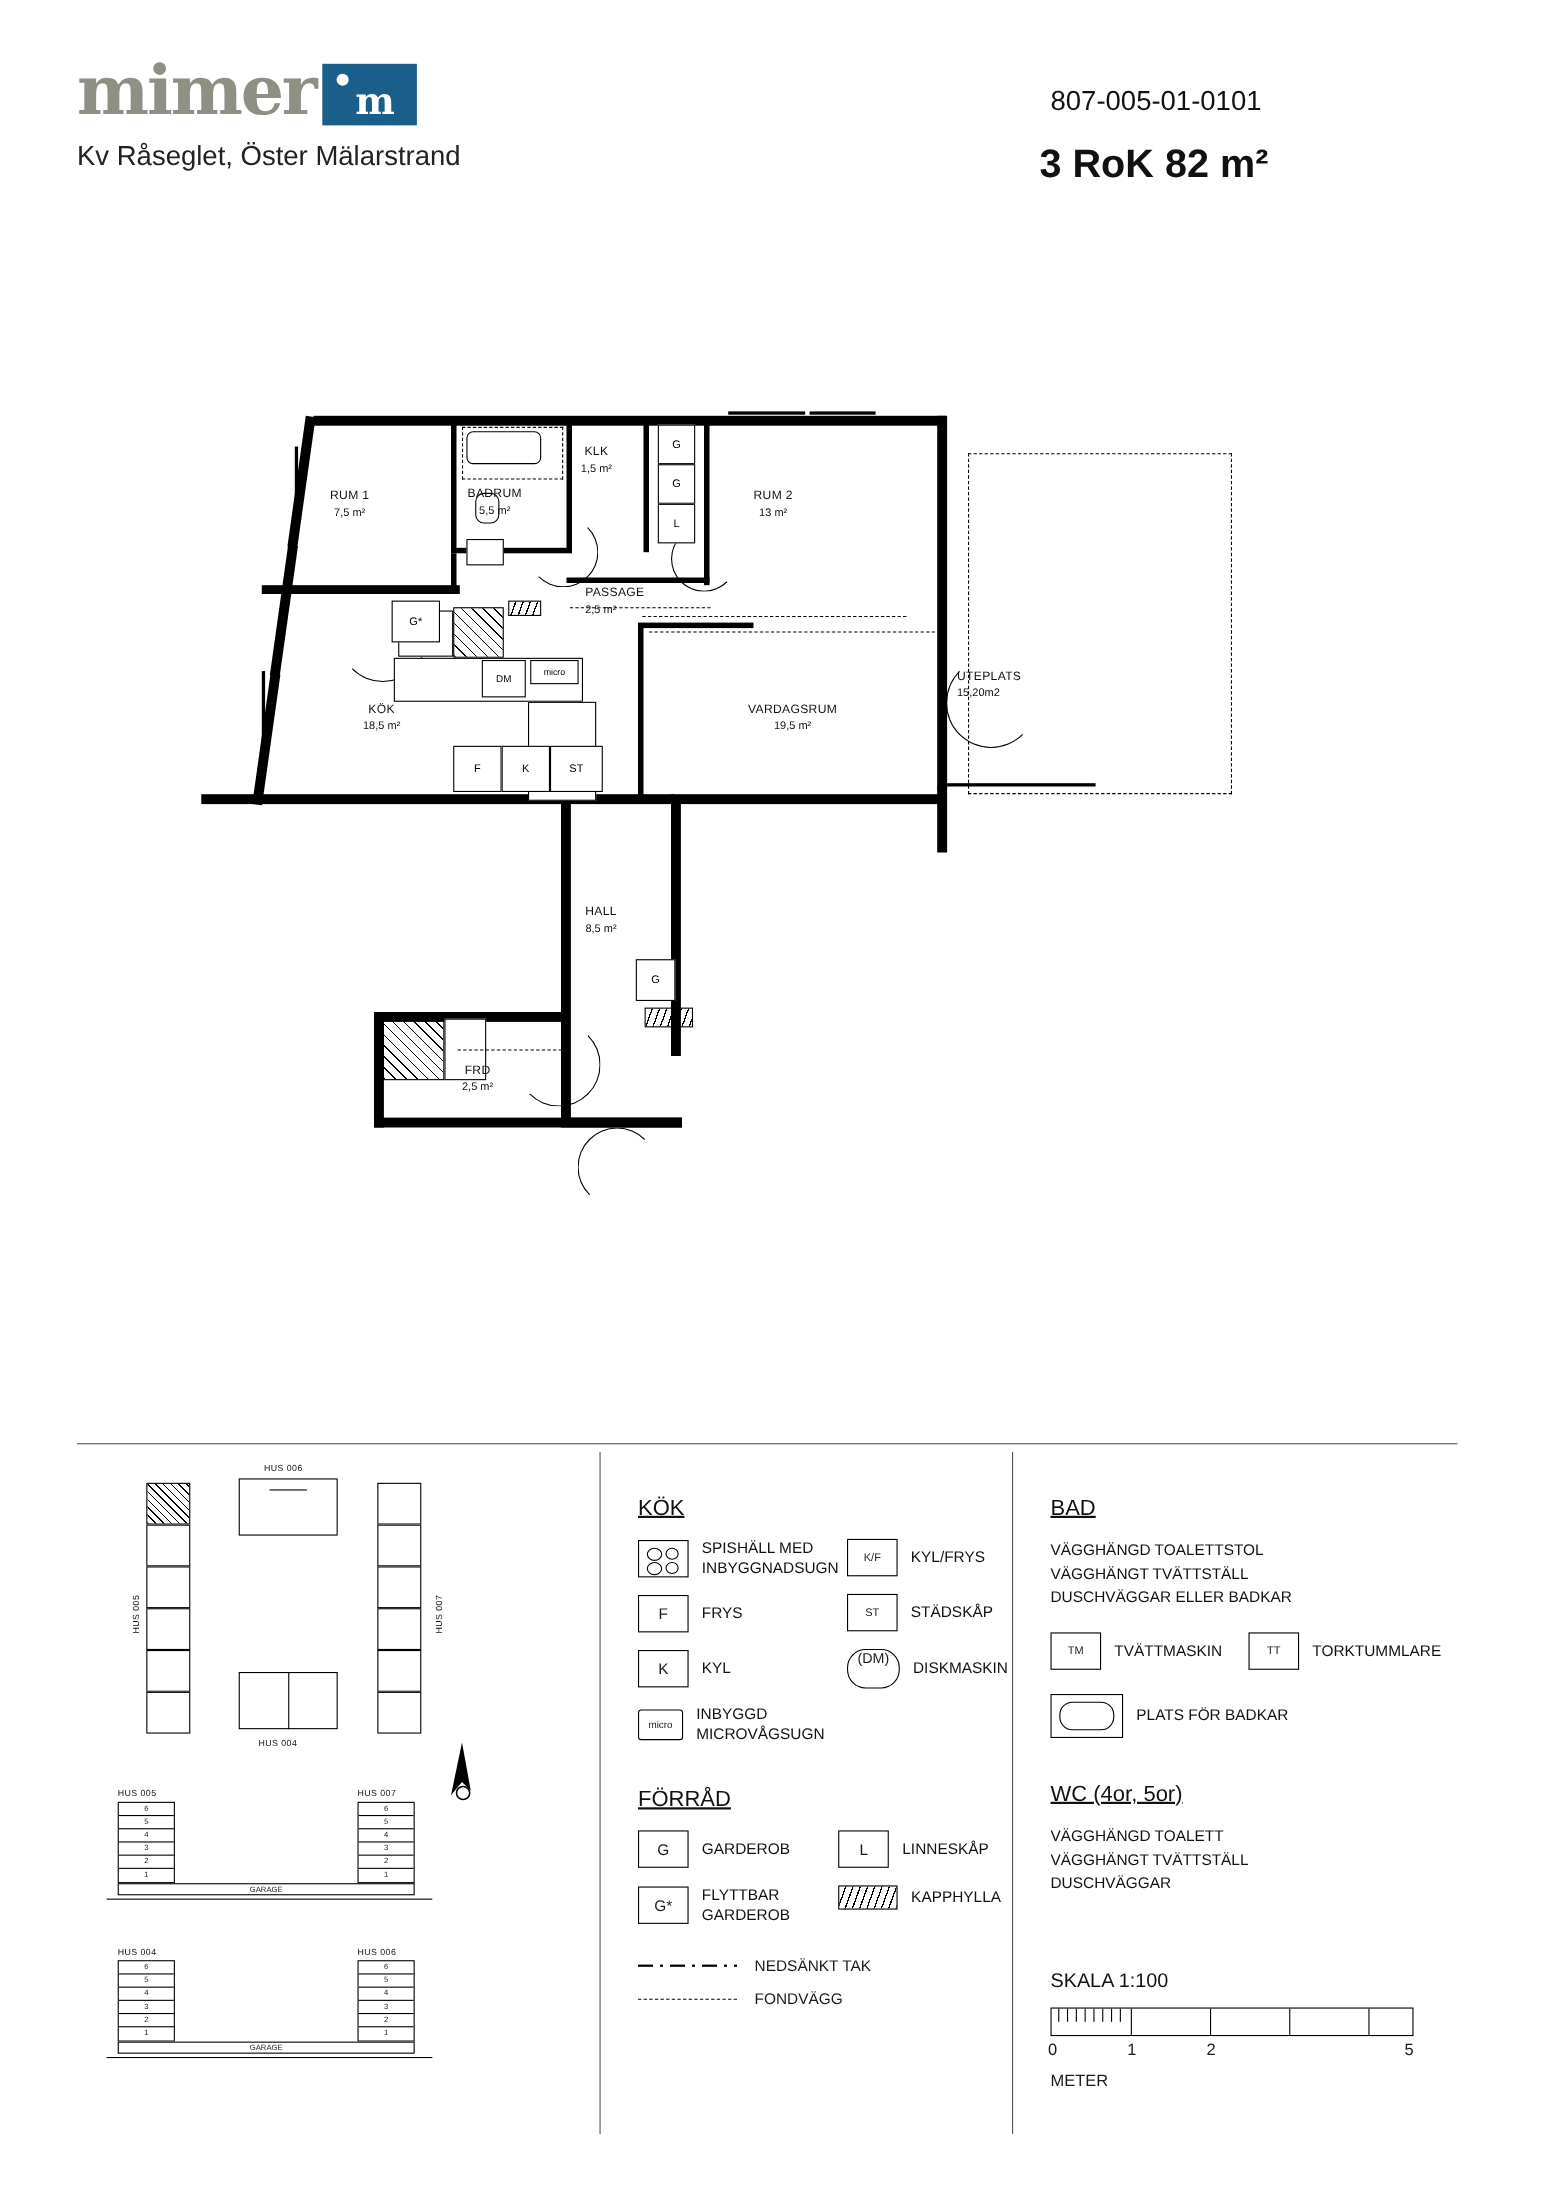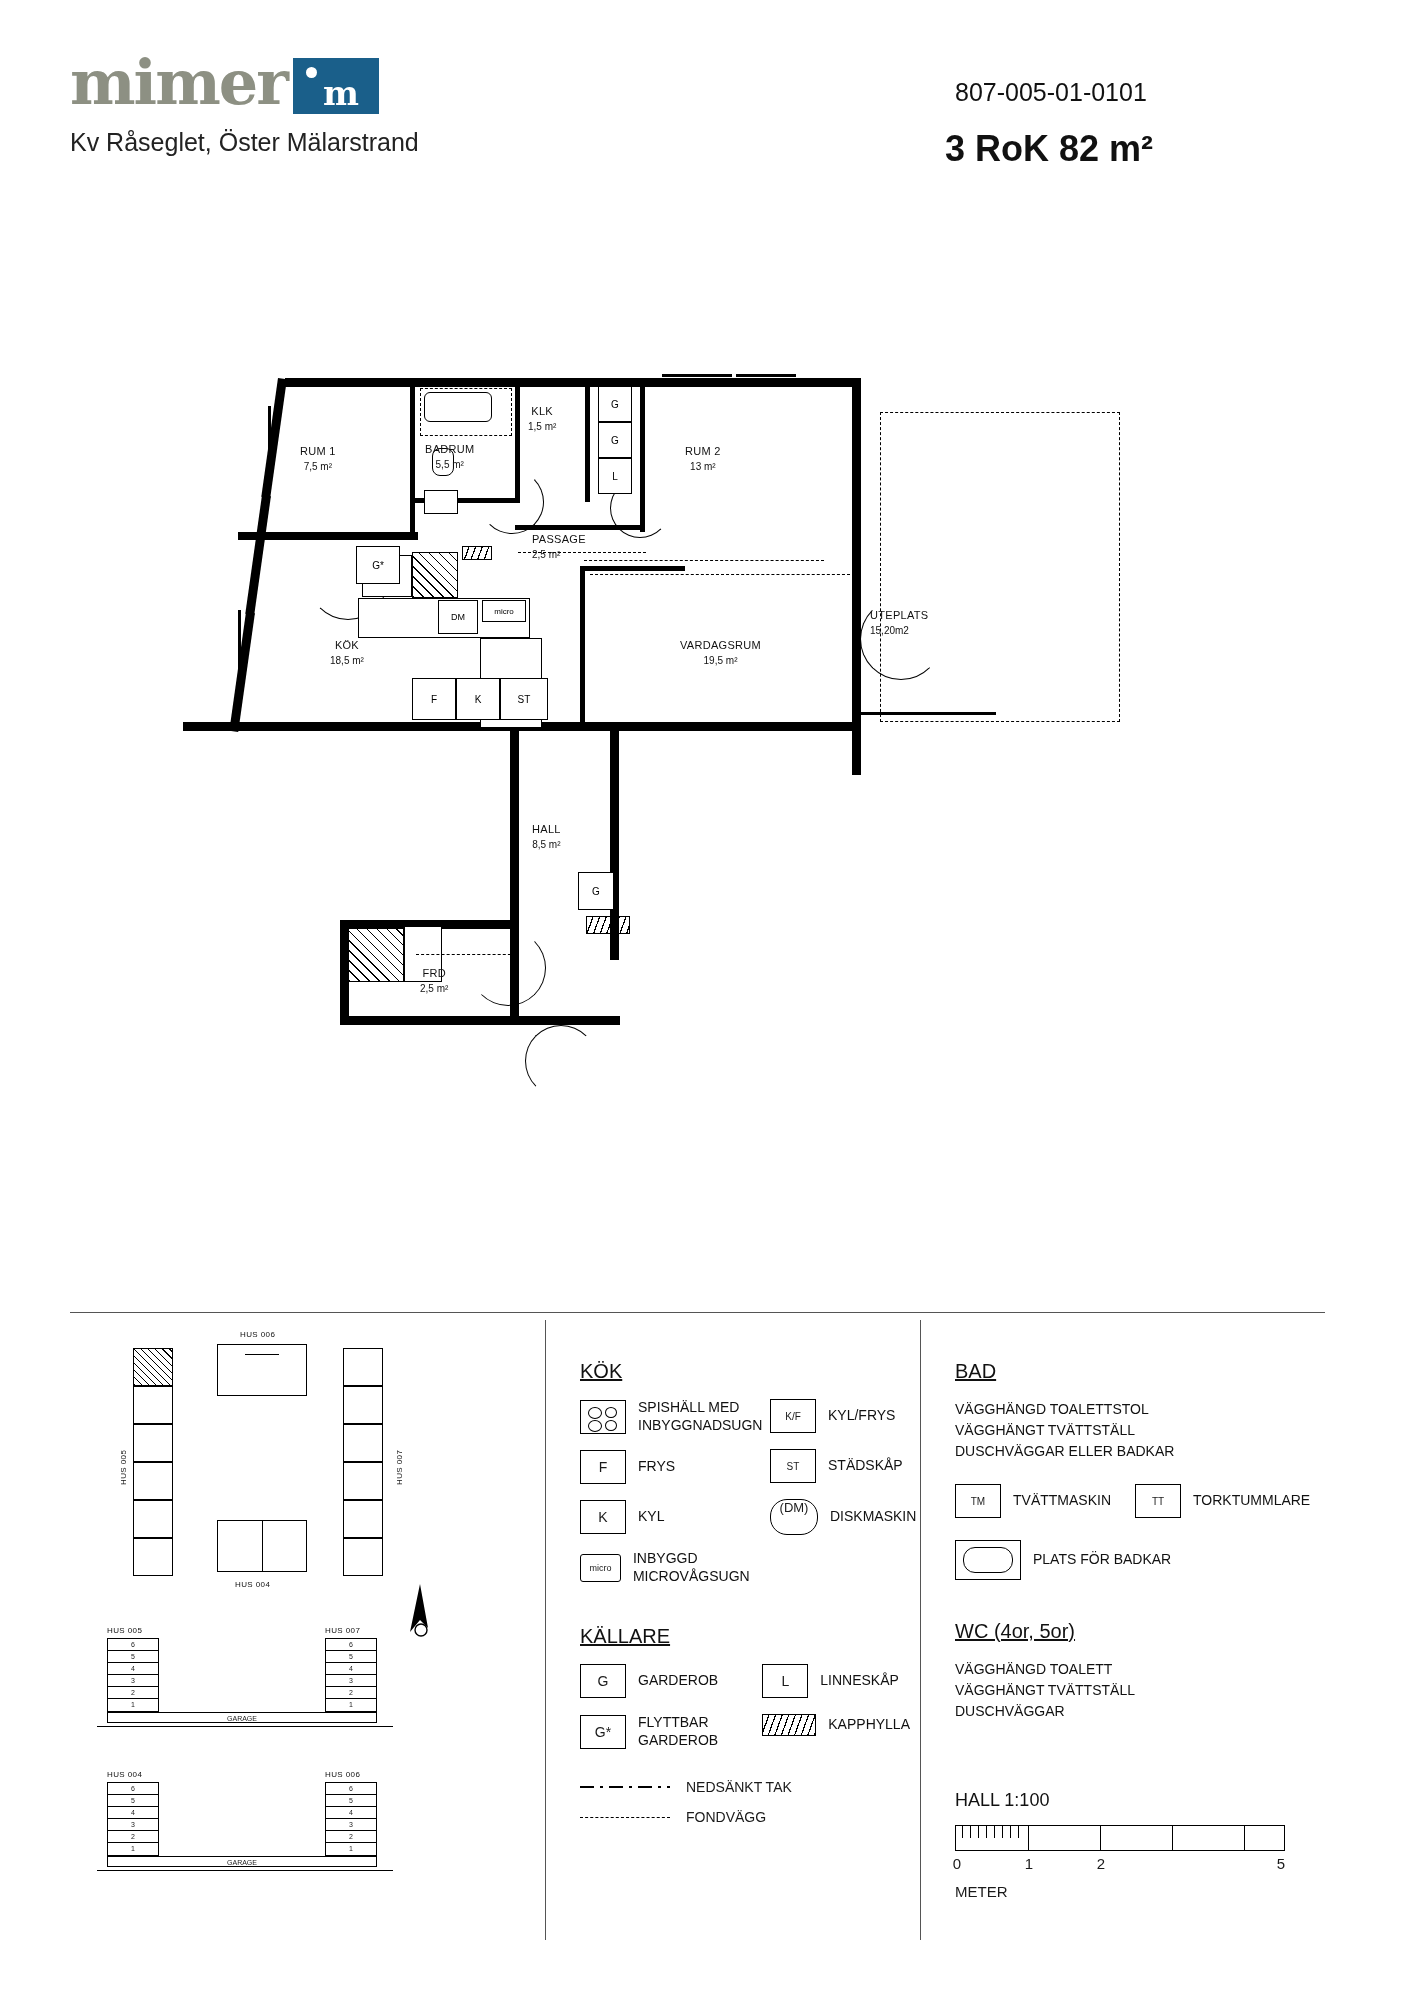--- a/index.html
+++ b/index.html
@@ -651,21 +651,21 @@
           <div class="dm-sym">
               <span>(DM)</span>
             </div>
           <div class="leg-txt">DISKMASKIN</div>
         </div>
       </div>
     </div>
   </div>
 
   <div class="legend" style="left:580px; top:1625px; width:330px;">
-    <div class="legend-title">KÄLLARE</div>
+    <div class="legend-title">FÖRRÅD</div>
     <div style="display:flex;">
       <div style="width:180px;">
         <div class="leg-row">
           <div class="leg-sym">
               <span>G</span>
             </div>
           <div class="leg-txt">GARDEROB</div>
         </div>
         <div class="leg-row">
           <div class="leg-sym">
@@ -726,21 +726,21 @@
   </div>
 
   <div class="legend" style="left:955px; top:1620px; width:400px;">
     <div class="legend-title">WC (4or, 5or)</div>
     <div class="plain-text" style="white-space:pre-line;">VÄGGHÄNGD TOALETT
 VÄGGHÄNGT TVÄTTSTÄLL
 DUSCHVÄGGAR</div>
   </div>
 
   <div class="legend" style="left:955px; top:1790px; width:400px;">
-    <div class="scale-title">HALL 1:100</div>
+    <div class="scale-title">SKALA 1:100</div>
     <div class="scalebar">
       <span class="fine" style="left:6px;"></span>
       <span class="fine" style="left:14px;"></span>
       <span class="fine" style="left:22px;"></span>
       <span class="fine" style="left:30px;"></span>
       <span class="fine" style="left:38px;"></span>
       <span class="fine" style="left:46px;"></span>
       <span class="fine" style="left:54px;"></span>
       <span class="fine" style="left:62px;"></span>
       <span class="tick" style="left:72px;"></span>

